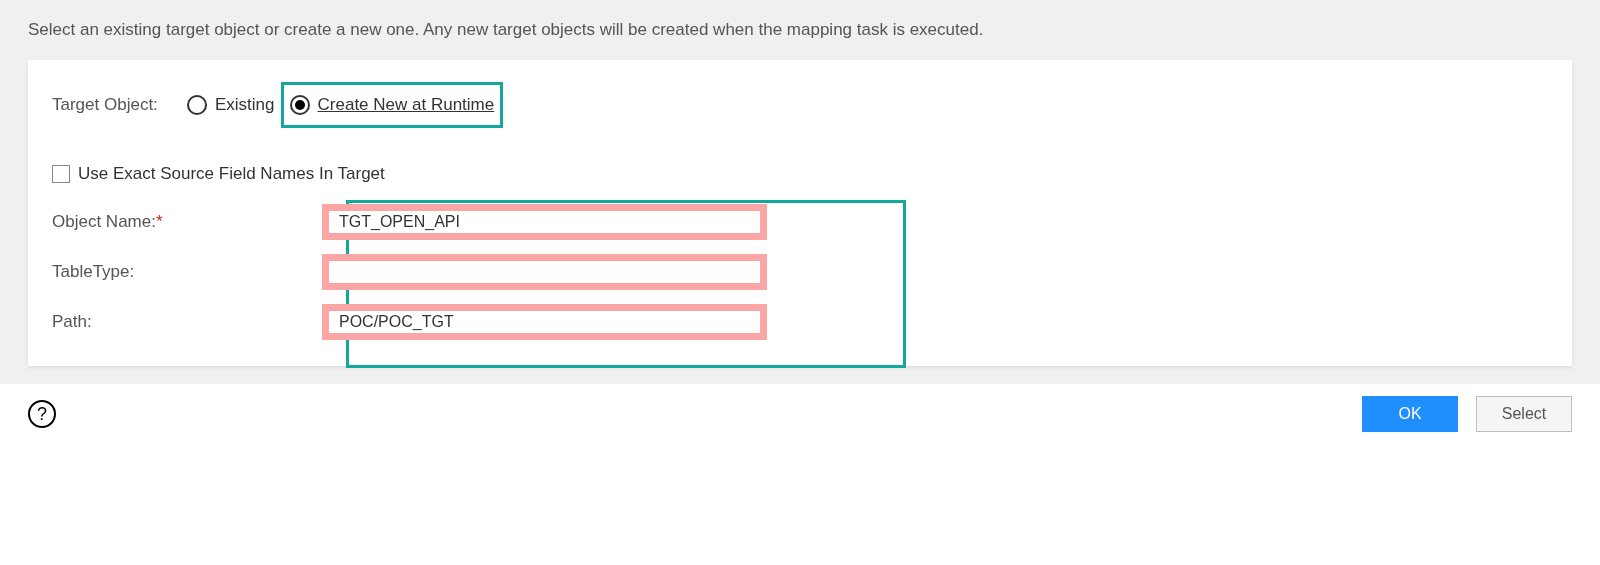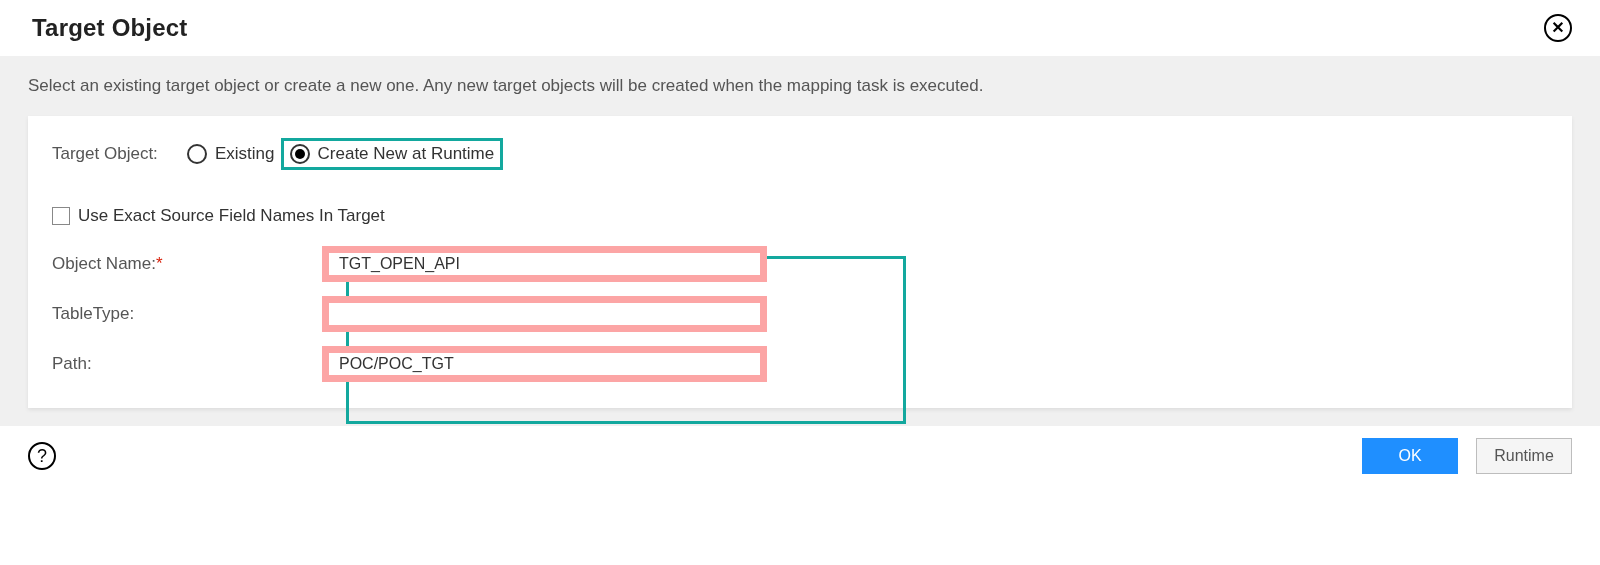--- a/index.html
+++ b/index.html
@@ -12,46 +12,40 @@
     .instr { font-size: 17px; color: #555; margin: 4px 0 20px 0; font-weight: 400; }
     .main-panel { background: #fff; padding: 22px 24px 22px 24px; box-shadow: 0 2px 4px rgba(0,0,0,0.08); }
     .field-row { display: flex; align-items: center; margin-bottom: 14px; }
     .field-label { width: 270px; font-size: 17px; color: #555; font-weight: 300; }
     .req { color: #d8210b; }
     .radio-group { display: flex; align-items: center; gap: 0; }
     .radio { display: flex; align-items: center; gap: 8px; cursor: pointer; }
     .radio-outer { width: 20px; height: 20px; border: 2px solid #333; border-radius: 50%; display: flex; align-items: center; justify-content: center; background:#fff; }
     .radio-inner { width: 10px; height: 10px; background: #000; border-radius: 50%; }
     .radio-label { font-size: 17px; color: #333; font-weight: 300; }
-    .highlight-box { border: 3px solid #13a89e; padding: 0 6px; display: flex; align-items: center; gap: 8px; height: 32px; }
+    .highlight-box { border: 3px solid #13a89e; padding: 0 6px; display: flex; align-items: center; gap: 8px; height: 46px; text-decoration: underline; }
     .spacer { height: 36px; }
     .checkbox-row { display: flex; align-items: center; gap: 8px; margin-bottom: 20px; }
     .checkbox-box { width: 18px; height: 18px; border: 1.5px solid #888; background: #fff; cursor: pointer; }
     .checkbox-label { font-size: 17px; color: #333; font-weight: 300; }
     .input-area { position: relative; width: 554px; }
     .big-highlight { position: absolute; border: 3px solid #13a89e; pointer-events: none; }
     .text-input { width: 445px; height: 36px; border: 7px solid #fca5a5; padding: 0 10px; font-size: 16px; color: #333; background: #fff; font-weight: 300; }
     .footer { display: flex; align-items: center; justify-content: space-between; padding: 12px 28px 0 28px; background:#fff; }
     .help-btn { width: 28px; height: 28px; border: 2px solid #000; border-radius: 50%; background: #fff; cursor: pointer; display: flex; align-items: center; justify-content: center; font-size: 18px; color:#000; font-weight: 400; }
     .footer-actions { display: flex; gap: 18px; padding-left: 44px; }
     .btn { min-width: 96px; height: 36px; font-size: 16px; border: 1px solid transparent; cursor: pointer; font-weight: 300; }
     .btn-primary { background: #1f8fff; color: #fff; }
     .btn-secondary { background: #f5f5f5; color: #555; border-color: #bdbdbd; }
   </style>
 </head>
 <body>
 
 <div class="dialog">
 
-  <div class="dialog-header">
-    <div class="dialog-title">Target Object</div>
-    <button class="close-btn">
-      <span>✕</span>
-    </button>
-  </div>
 
   <div class="body-wrap">
     <div class="instr">Select an existing target object or create a new one. Any new target objects will be created when the mapping task is executed.</div>
 
     <div class="main-panel" style="position:relative;">
 
       <div class="field-row" style="margin-bottom:0;">
         <div class="field-label" style="width:135px;">Target Object:</div>
 
         <div class="radio-group">
@@ -105,17 +99,17 @@
 
     </div>
   </div>
 
   <div class="footer">
     <button class="help-btn">
       <span>?</span>
     </button>
     <div class="footer-actions">
       <button class="btn btn-primary">OK</button>
-      <button class="btn btn-secondary">Runtime</button>
+      <button class="btn btn-secondary">Select</button>
     </div>
   </div>
 
 </div>
 
 </body></html>

